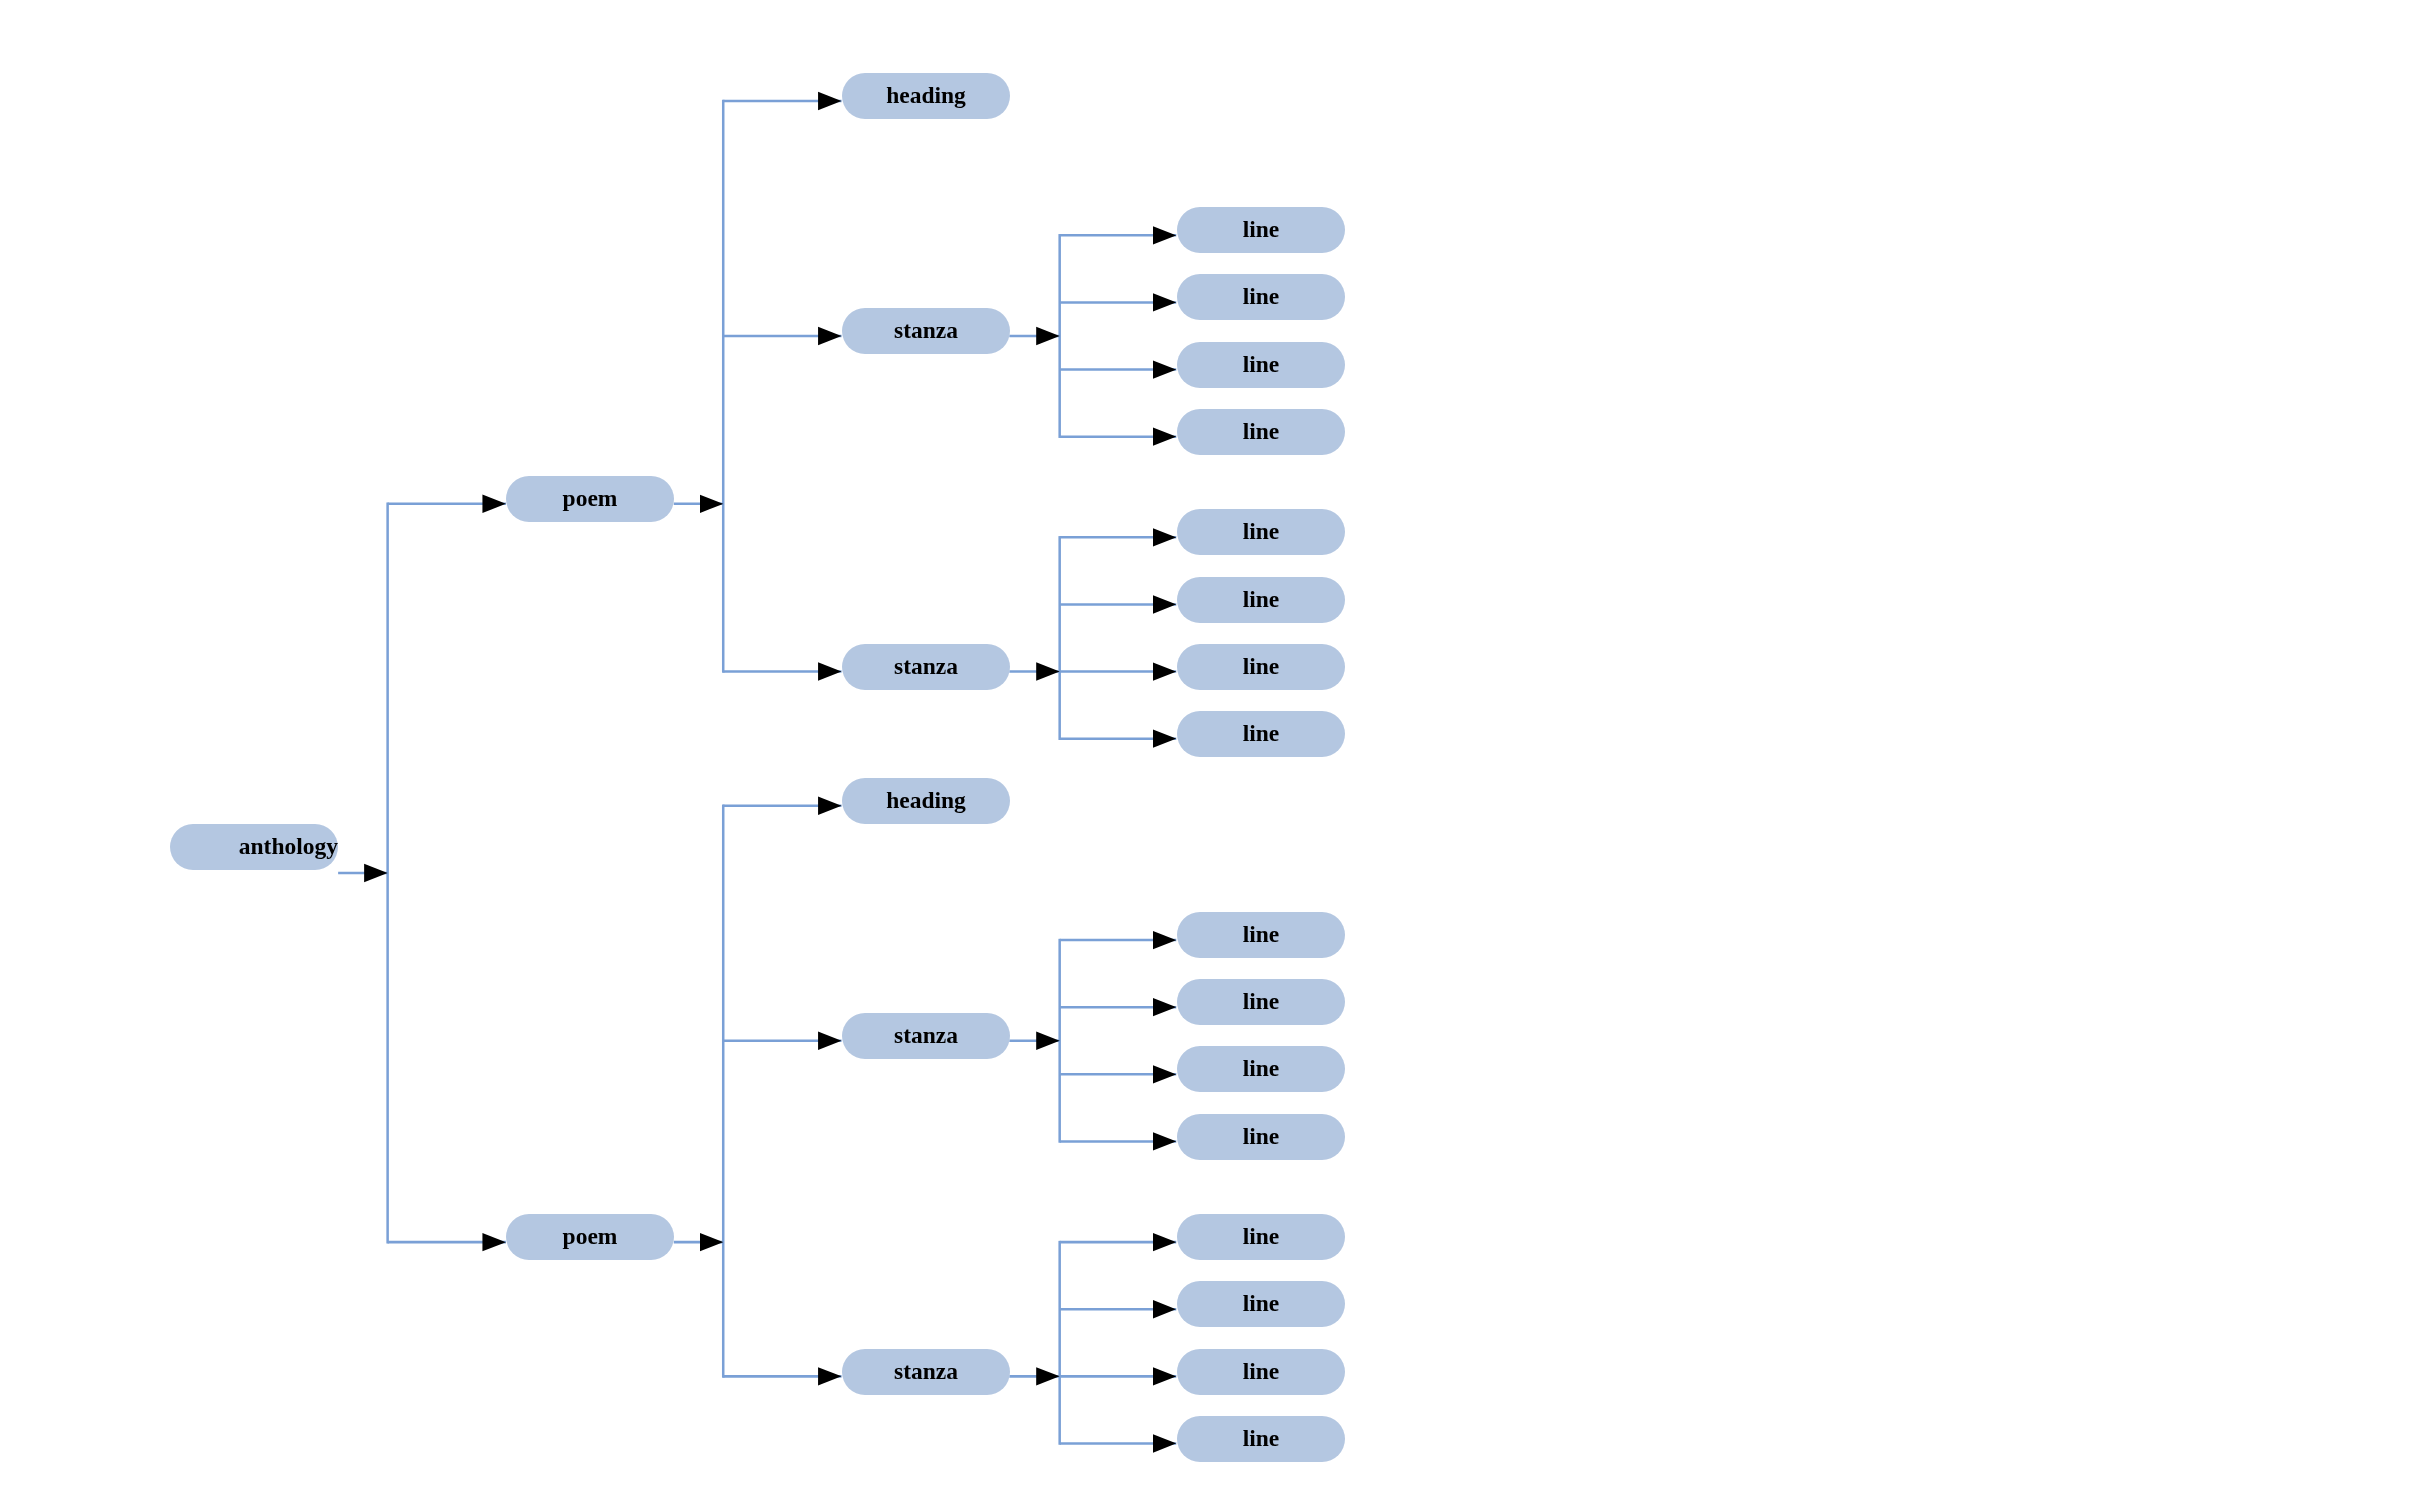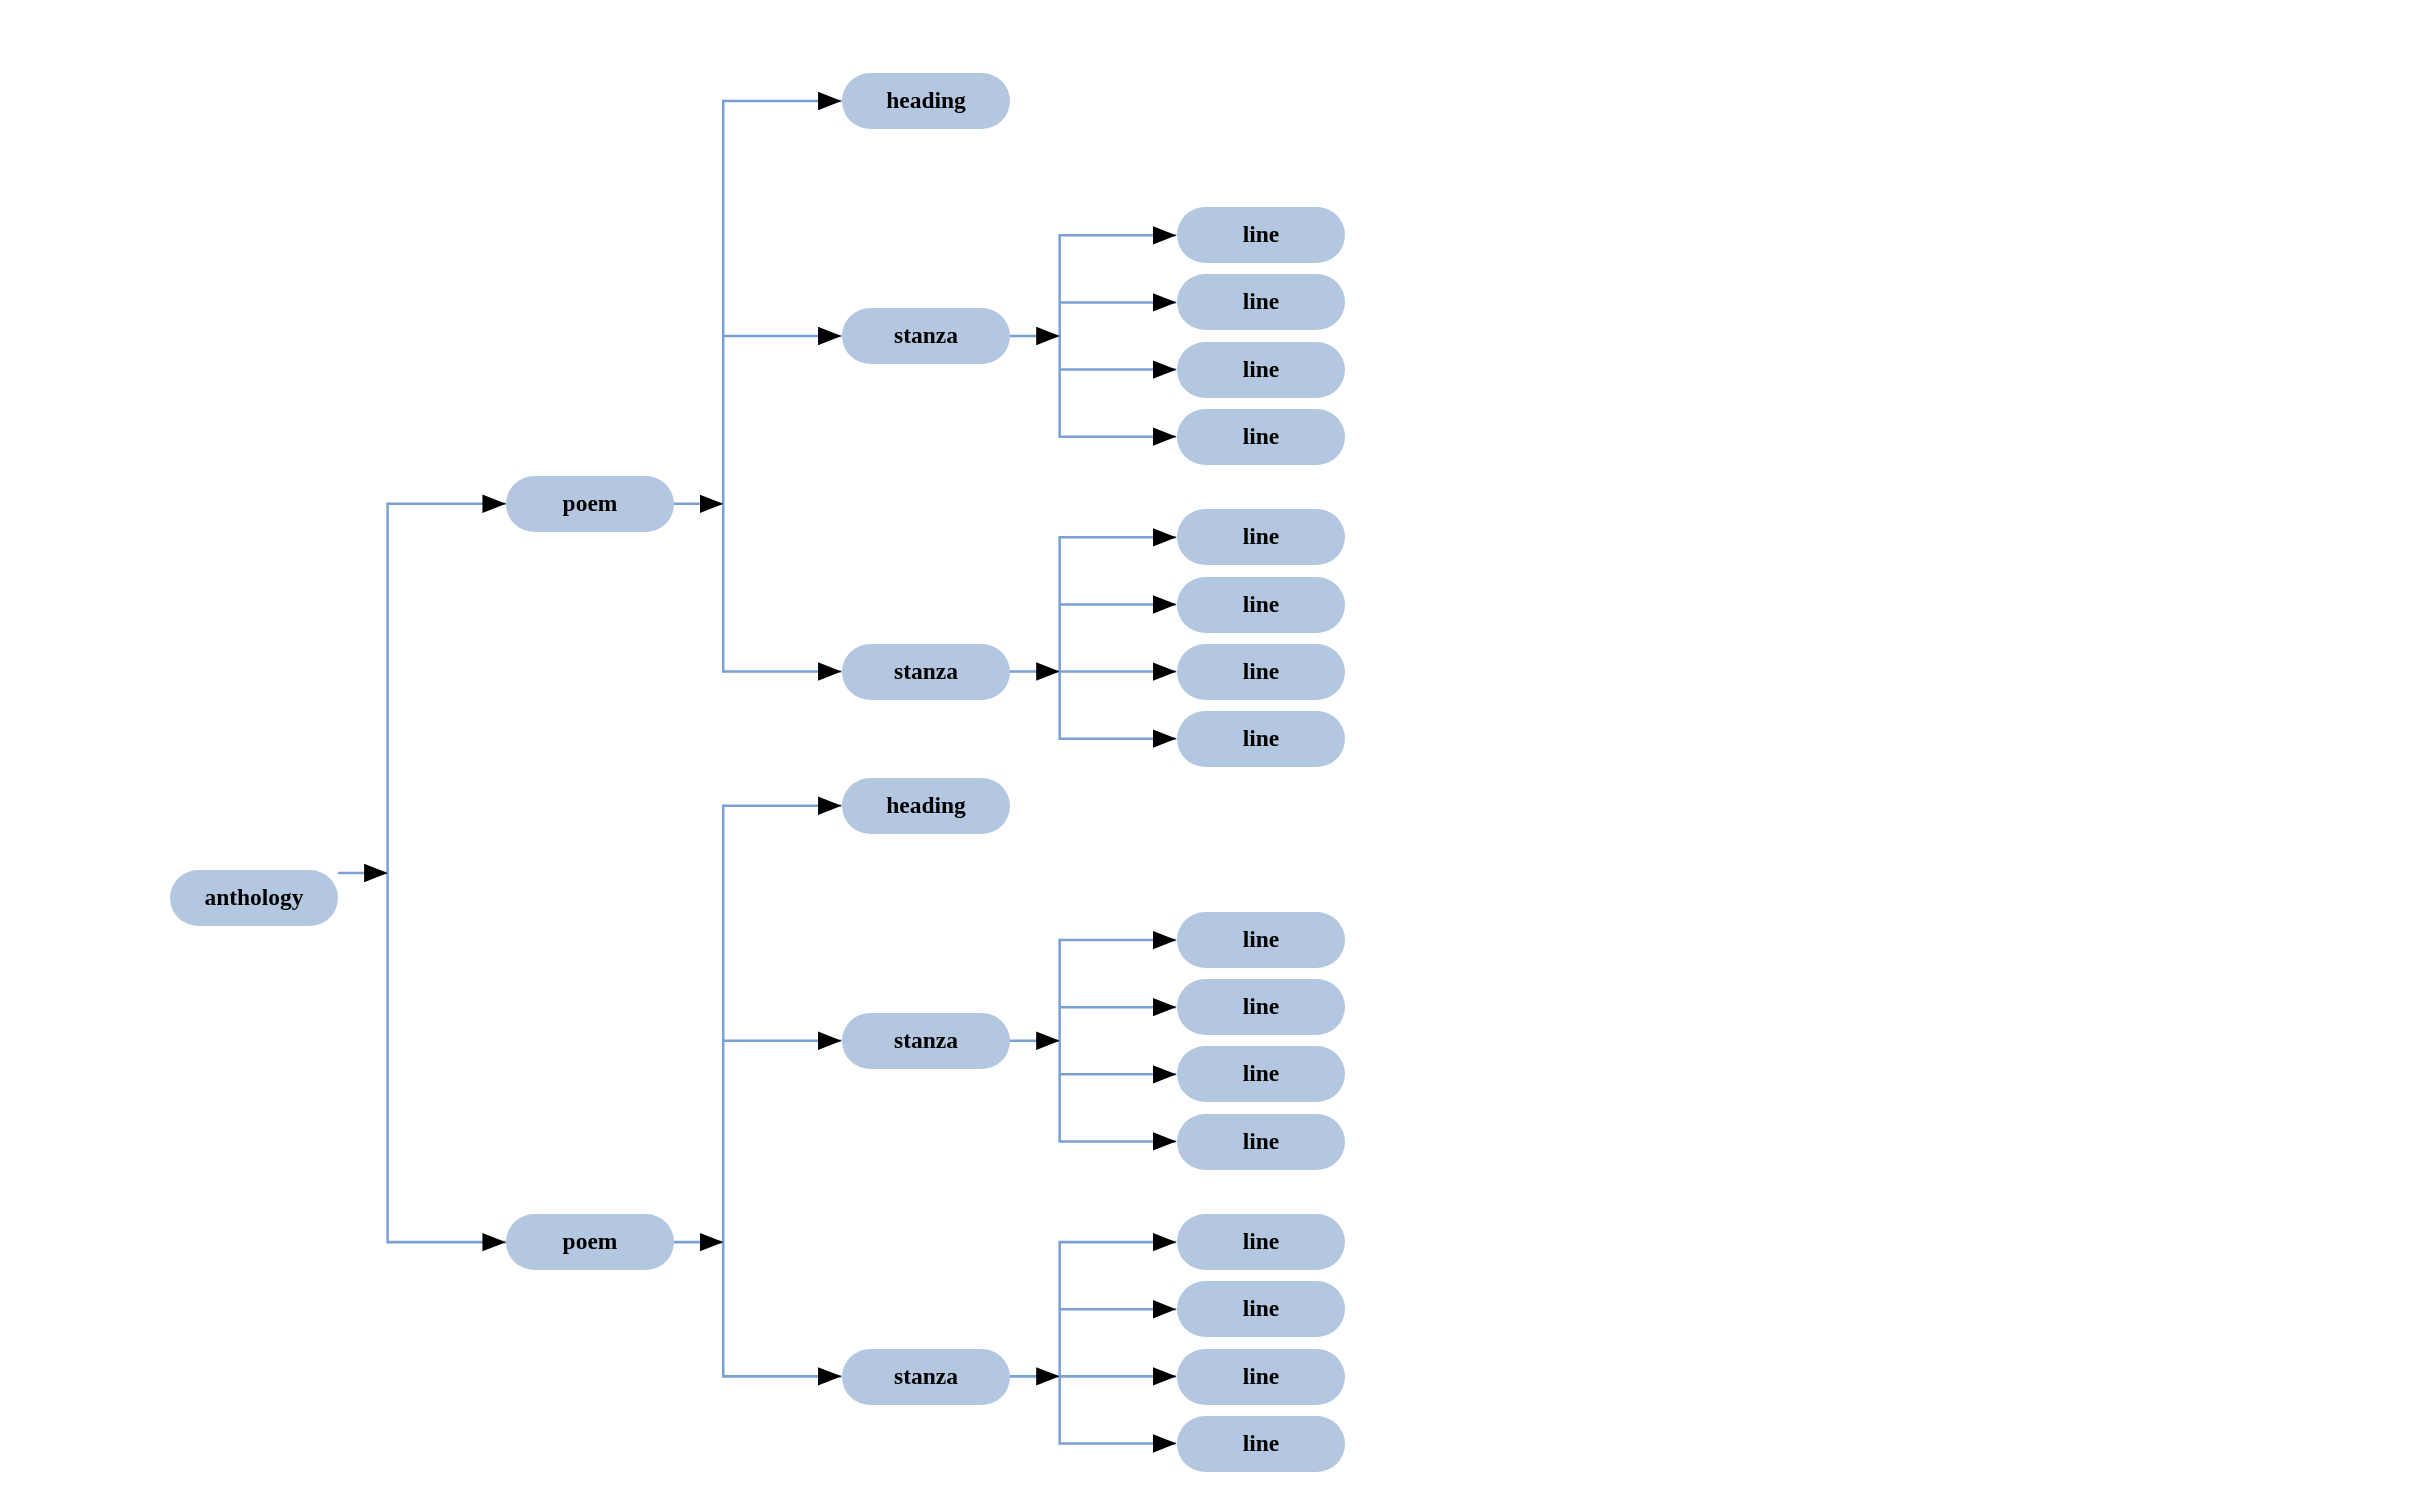--- a/index.html
+++ b/index.html
@@ -29,21 +29,21 @@
   }
   .trunk {
     stroke: #7aa0d6;
     stroke-width: 3;
     fill: none;
     stroke-linecap: square;
   }
   .node {
     position: absolute;
     width: 168px;
-    height: 56px;
+    height: 46px;
     border-radius: 28px;
     background: #b4c7e1;
     display: flex;
     align-items: center;
     justify-content: center;
   }
   .node-label {
     color: #000000;
     font-weight: 700;
     font-size: 23.5px;
@@ -100,21 +100,21 @@
     <line class="edge" x1="1263" y1="1120" x2="1402" y2="1120" marker-end="url(#arrow)"></line>
     <line class="edge" x1="1263" y1="1200" x2="1402" y2="1200" marker-end="url(#arrow)"></line>
     <line class="edge" x1="1263" y1="1280" x2="1402" y2="1280" marker-end="url(#arrow)"></line>
     <line class="edge" x1="1263" y1="1360" x2="1402" y2="1360" marker-end="url(#arrow)"></line>
     <line class="edge" x1="1263" y1="1480" x2="1402" y2="1480" marker-end="url(#arrow)"></line>
     <line class="edge" x1="1263" y1="1560" x2="1402" y2="1560" marker-end="url(#arrow)"></line>
     <line class="edge" x1="1263" y1="1640" x2="1402" y2="1640" marker-end="url(#arrow)"></line>
     <line class="edge" x1="1263" y1="1720" x2="1402" y2="1720" marker-end="url(#arrow)"></line>
   </svg>
 
-  <div class="node" style="left:170px;top:870px;">
+  <div class="node" style="left:170px;top:824px;justify-content:flex-end;">
     <span class="node-label">anthology</span>
   </div>
 
   <div class="node" style="left:506px;top:476px;">
     <span class="node-label">poem</span>
   </div>
   <div class="node" style="left:506px;top:1214px;">
     <span class="node-label">poem</span>
   </div>
 

